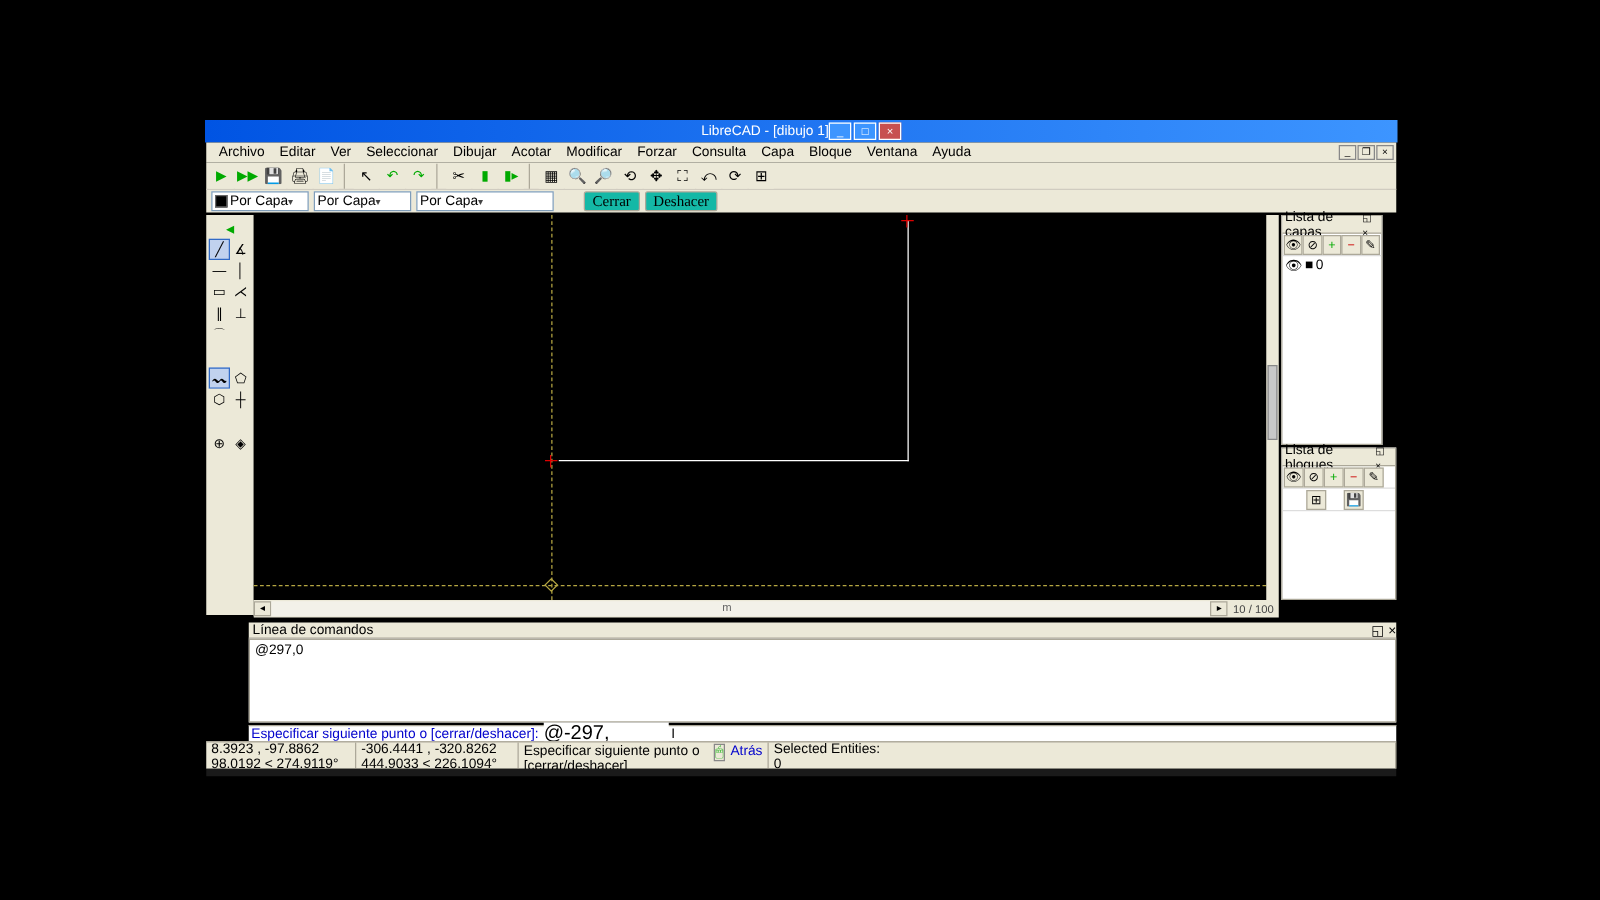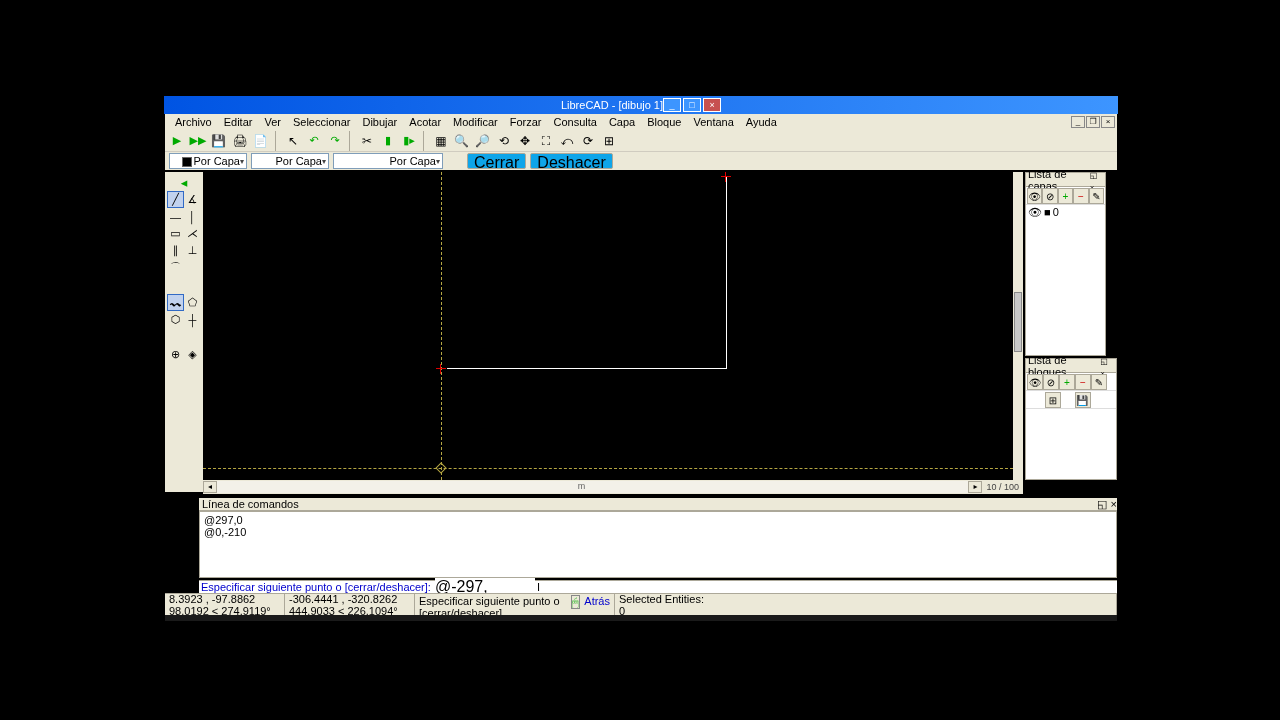--- a/index.html
+++ b/index.html
@@ -10,23 +10,23 @@
 .win-btn { width: 18px; height: 14px; background: #c75050; border: 1px solid #fff; font-size: 9px; text-align: center; line-height: 12px; cursor: pointer; }
 .win-btn.min, .win-btn.max { background: #3d95ff; }
 .menubar { position: absolute; left: 165px; top: 114px; width: 952px; height: 16px; background: #ece9d8; display: flex; align-items: center; padding-left: 4px; }
 .menubar span { padding: 1px 6px; cursor: pointer; }
 .menubar .doc-controls { margin-left: auto; display: flex; gap: 1px; margin-right: 2px;}
 .menubar .doc-controls div { width: 14px; height: 12px; border: 1px solid #888; background: #ece9d8; font-size: 8px; text-align: center; cursor: pointer;}
 .toolbar1 { position: absolute; left: 165px; top: 130px; width: 952px; height: 22px; background: #ece9d8; display: flex; align-items: center; padding-left: 2px; gap: 1px; border-bottom: 1px solid #d0ccc0;}
 .tbtn { width: 20px; height: 20px; border: 1px solid #ece9d8; display: flex; align-items: center; justify-content: center; cursor: pointer; font-size: 12px; }
 .tsep { width: 4px; height: 20px; border-left: 1px solid #aca899; margin: 0 3px; }
 .toolbar2 { position: absolute; left: 165px; top: 152px; width: 952px; height: 18px; background: #ece9d8; display: flex; align-items: center; padding-left: 4px; gap: 4px;}
-.combo { width: 78px; height: 16px; background: white; border: 1px solid #7f9db9; font-size: 10px; padding-left: 2px; display: flex; align-items: center; justify-content: flex-end; cursor: pointer;}
+.combo { width: 78px; height: 16px; background: white; border: 1px solid #7f9db9; font-size: 10px; padding-left: 2px; display: flex; align-items: center; justify-content: flex-start; cursor: pointer;}
 .combo::after { content: "▾"; font-size: 8px; margin-right: 2px; color: #444;}
-.action-btn { height: 16px; background: #0ea5e9; border: 1px solid #aca899; padding: 0 6px; font-size: 16px; cursor: pointer; border-radius: 2px;}
+.action-btn { height: 16px; background: #14b8a6; border: 1px solid #aca899; padding: 0 6px; font-size: 12px; cursor: pointer; border-radius: 2px; font-family: Liberation Serif, serif;}
 .left-toolbox { position: absolute; left: 165px; top: 172px; width: 38px; height: 320px; background: #ece9d8; display: flex; flex-direction: column; padding: 2px; gap: 0px;}
 .toolrow { display: flex; gap: 0px; }
 .toolbtn { width: 17px; height: 17px; border: 1px solid #ece9d8; display: flex; align-items: center; justify-content: center; cursor: pointer; }
 .toolbtn.active { background: #c1d2ee; border: 1px solid #316ac5; }
 .toolbtn.green-arrow { color: #0a0; font-size: 13px;}
 .canvas { position: absolute; left: 203px; top: 172px; width: 810px; height: 308px; background: #000; }
 .crosshair-h, .crosshair-v, .dashed-h { position: absolute; }
 .crosshair-v { left: 238px; top: 0; width: 0; height: 100%; border-left: 1px dashed #b5a642; }
 .dashed-h { left: 0; top: 296px; width: 100%; height: 0; border-top: 1px dashed #b5a642; }
 .drawn-line-h { position: absolute; left: 244px; top: 196px; width: 280px; height: 1px; background: #fff; }
@@ -245,21 +245,20 @@
     <div class="pbtn" style="margin-left:14px">💾</div>
   </div>
 </div>
 
 <div class="cmd-title">
   <span>Línea de comandos</span>
   <span><span class="pctrl">◱</span> <span class="pctrl">×</span></span>
 </div>
 <div class="cmd-body">
   <div>@297,0</div>
-  <div>@0,-210</div>
 </div>
 <div class="cmd-input-row">
   <span class="cmd-prompt">Especificar siguiente punto o [cerrar/deshacer]:</span>
   <input class="cmd-input" value="@-297," style="">
   <span style="margin-left:2px;">I</span>
 </div>
 
 <div class="statusbar">
   <div class="status-cell" style="width:120px">
     <div>8.3923 , -97.8862</div>

